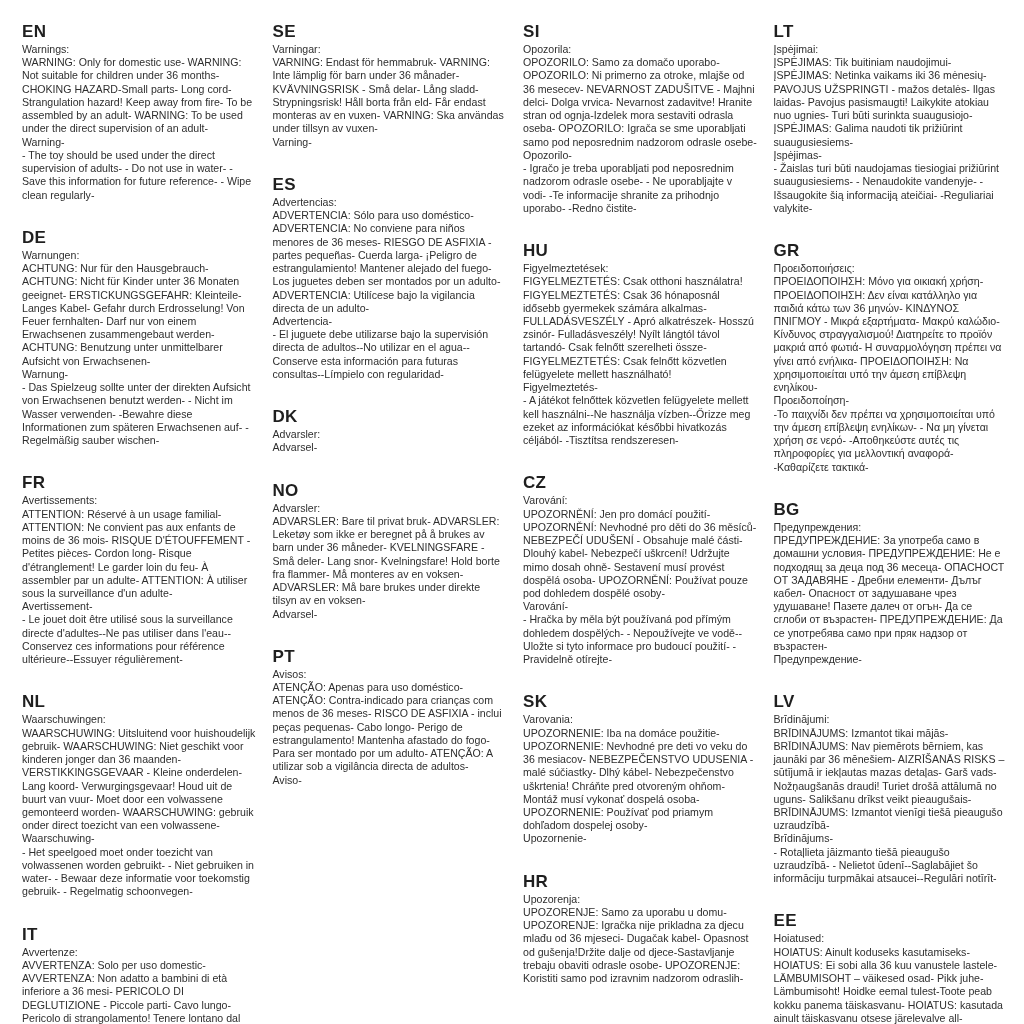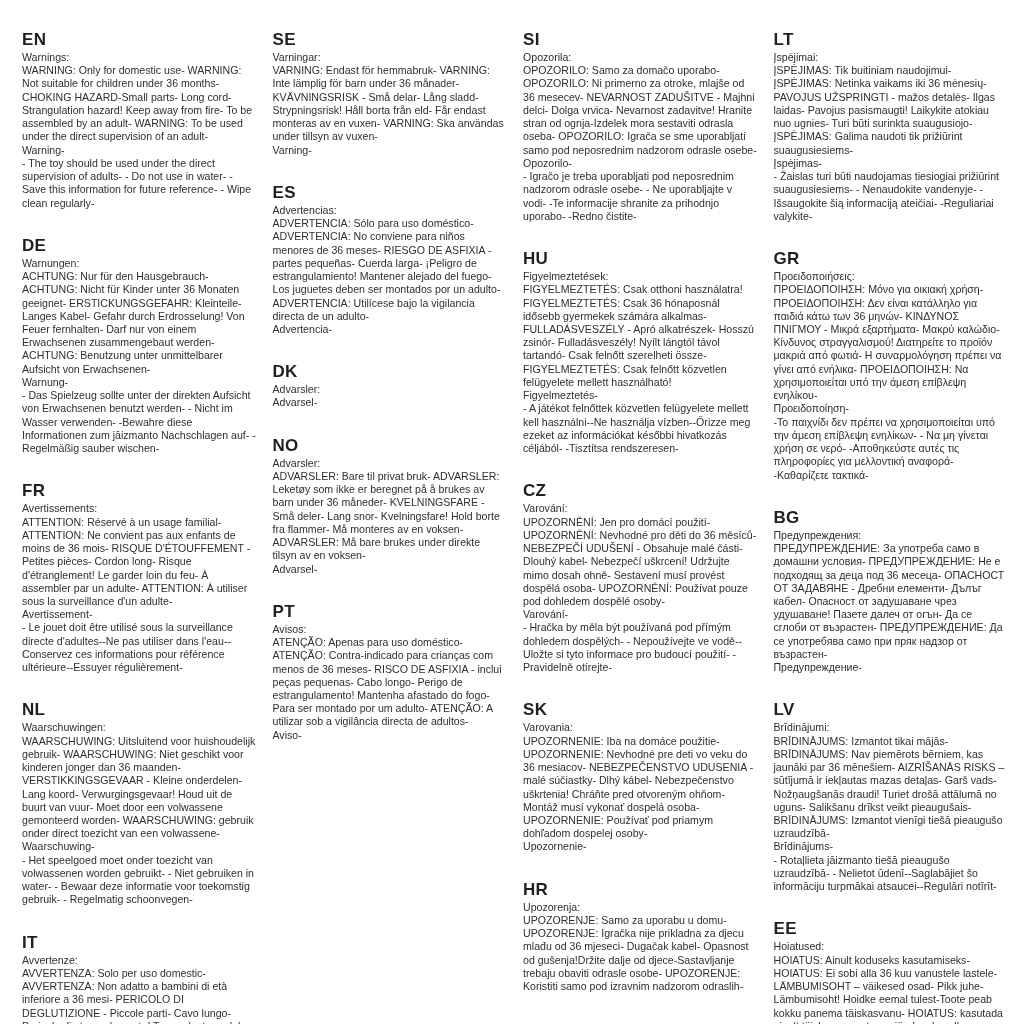--- a/index.html
+++ b/index.html
@@ -26,21 +26,21 @@
   .col {
     flex: 1 1 0;
     min-width: 0;
   }
   section.lang-block {
     margin: 0 0 26px 0;
   }
   h2.lang-code {
     font-size: 17px;
     font-weight: bold;
-    margin: 8px 0 1px 0;
+    margin: 0 0 1px 0;
     color: #1f1f1f;
     letter-spacing: 0.3px;
   }
   p.line {
     margin: 0;
     font-size: 10.6px;
     line-height: 1.25;
     color: #2e2e2e;
     word-wrap: break-word;
   }
@@ -55,21 +55,21 @@
         <p class="line">Warnings:</p>
         <p class="line">WARNING: Only for domestic use- WARNING: Not suitable for children under 36 months- CHOKING HAZARD-Small parts- Long cord- Strangulation hazard! Keep away from fire- To be assembled by an adult- WARNING: To be used under the direct supervision of an adult-</p>
         <p class="line">Warning-</p>
         <p class="line">- The toy should be used under the direct supervision of adults- - Do not use in water- - Save this information for future reference- - Wipe clean regularly-</p>
       </section>
       <section class="lang-block">
         <h2 class="lang-code">DE</h2>
         <p class="line">Warnungen:</p>
         <p class="line">ACHTUNG: Nur für den Hausgebrauch- ACHTUNG: Nicht für Kinder unter 36 Monaten geeignet- ERSTICKUNGSGEFAHR: Kleinteile- Langes Kabel- Gefahr durch Erdrosselung! Von Feuer fernhalten- Darf nur von einem Erwachsenen zusammengebaut werden- ACHTUNG: Benutzung unter unmittelbarer Aufsicht von Erwachsenen-</p>
         <p class="line">Warnung-</p>
-        <p class="line">- Das Spielzeug sollte unter der direkten Aufsicht von Erwachsenen benutzt werden- - Nicht im Wasser verwenden- -Bewahre diese Informationen zum jāizmanto Nachschlagen auf- -Regelmäßig sauber wischen-</p>
+        <p class="line">- Das Spielzeug sollte unter der direkten Aufsicht von Erwachsenen benutzt werden- - Nicht im Wasser verwenden- -Bewahre diese Informationen zum späteren Erwachsenen auf- -Regelmäßig sauber wischen-</p>
       </section>
       <section class="lang-block">
         <h2 class="lang-code">FR</h2>
         <p class="line">Avertissements:</p>
         <p class="line">ATTENTION: Réservé à un usage familial- ATTENTION: Ne convient pas aux enfants de moins de 36 mois- RISQUE D'ÉTOUFFEMENT - Petites pièces- Cordon long- Risque d'étranglement! Le garder loin du feu- À assembler par un adulte- ATTENTION: À utiliser sous la surveillance d'un adulte-</p>
         <p class="line">Avertissement-</p>
         <p class="line">- Le jouet doit être utilisé sous la surveillance directe d'adultes--Ne pas utiliser dans l'eau--Conservez ces informations pour référence ultérieure--Essuyer régulièrement-</p>
       </section>
       <section class="lang-block">
         <h2 class="lang-code">NL</h2>
@@ -89,20 +89,21 @@
         <h2 class="lang-code">SE</h2>
         <p class="line">Varningar:</p>
         <p class="line">VARNING: Endast för hemmabruk- VARNING: Inte lämplig för barn under 36 månader- KVÄVNINGSRISK - Små delar- Lång sladd- Strypningsrisk! Håll borta från eld- Får endast monteras av en vuxen- VARNING: Ska användas under tillsyn av vuxen-</p>
         <p class="line">Varning-</p>
       </section>
       <section class="lang-block">
         <h2 class="lang-code">ES</h2>
         <p class="line">Advertencias:</p>
         <p class="line">ADVERTENCIA: Sólo para uso doméstico- ADVERTENCIA: No conviene para niños menores de 36 meses- RIESGO DE ASFIXIA - partes pequeñas- Cuerda larga- ¡Peligro de estrangulamiento! Mantener alejado del fuego- Los juguetes deben ser montados por un adulto- ADVERTENCIA: Utilícese bajo la vigilancia directa de un adulto-</p>
         <p class="line">Advertencia-</p>
+        <p class="line">- El juguete debe utilizarse bajo la supervisión directa de adultos--No utilizar en el agua--Conserve esta información para futuras consultas--Límpielo con regularidad-</p>
       </section>
       <section class="lang-block">
         <h2 class="lang-code">DK</h2>
         <p class="line">Advarsler:</p>
         <p class="line">Advarsel-</p>
       </section>
       <section class="lang-block">
         <h2 class="lang-code">NO</h2>
         <p class="line">Advarsler:</p>
         <p class="line">ADVARSLER: Bare til privat bruk- ADVARSLER: Leketøy som ikke er beregnet på å brukes av barn under 36 måneder- KVELNINGSFARE - Små deler- Lang snor- Kvelningsfare! Hold borte fra flammer- Må monteres av en voksen- ADVARSLER: Må bare brukes under direkte tilsyn av en voksen-</p>

